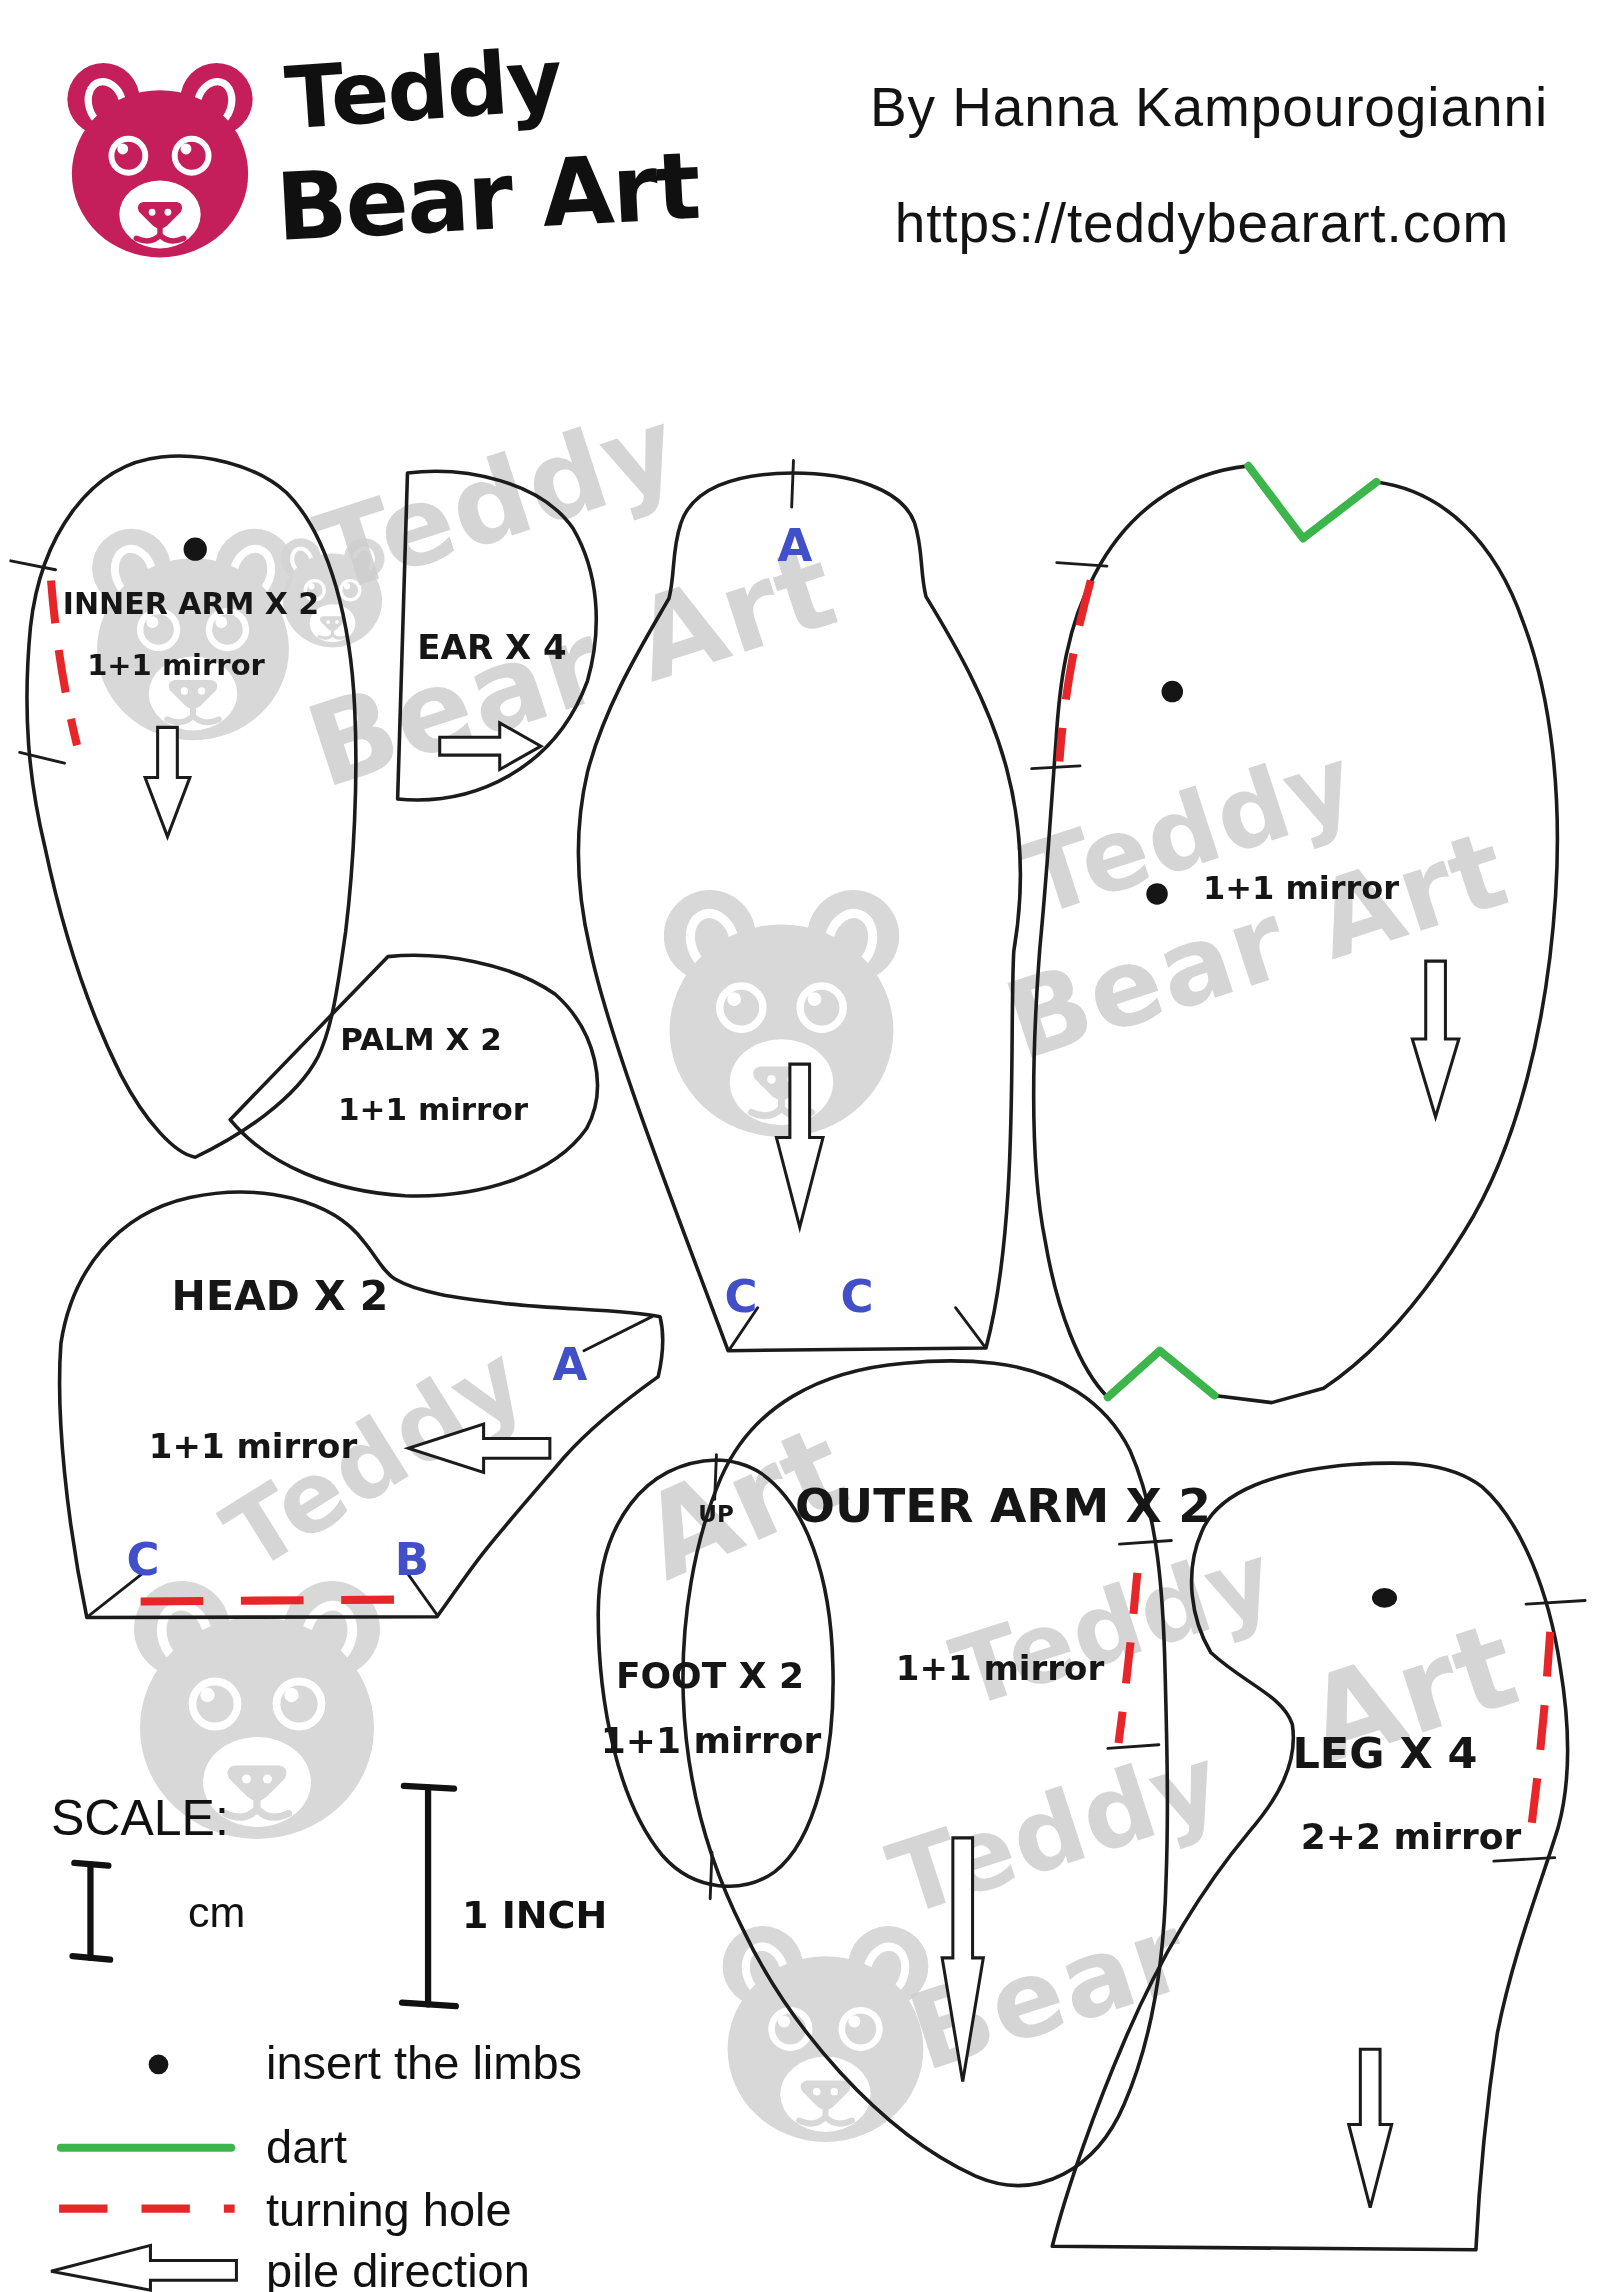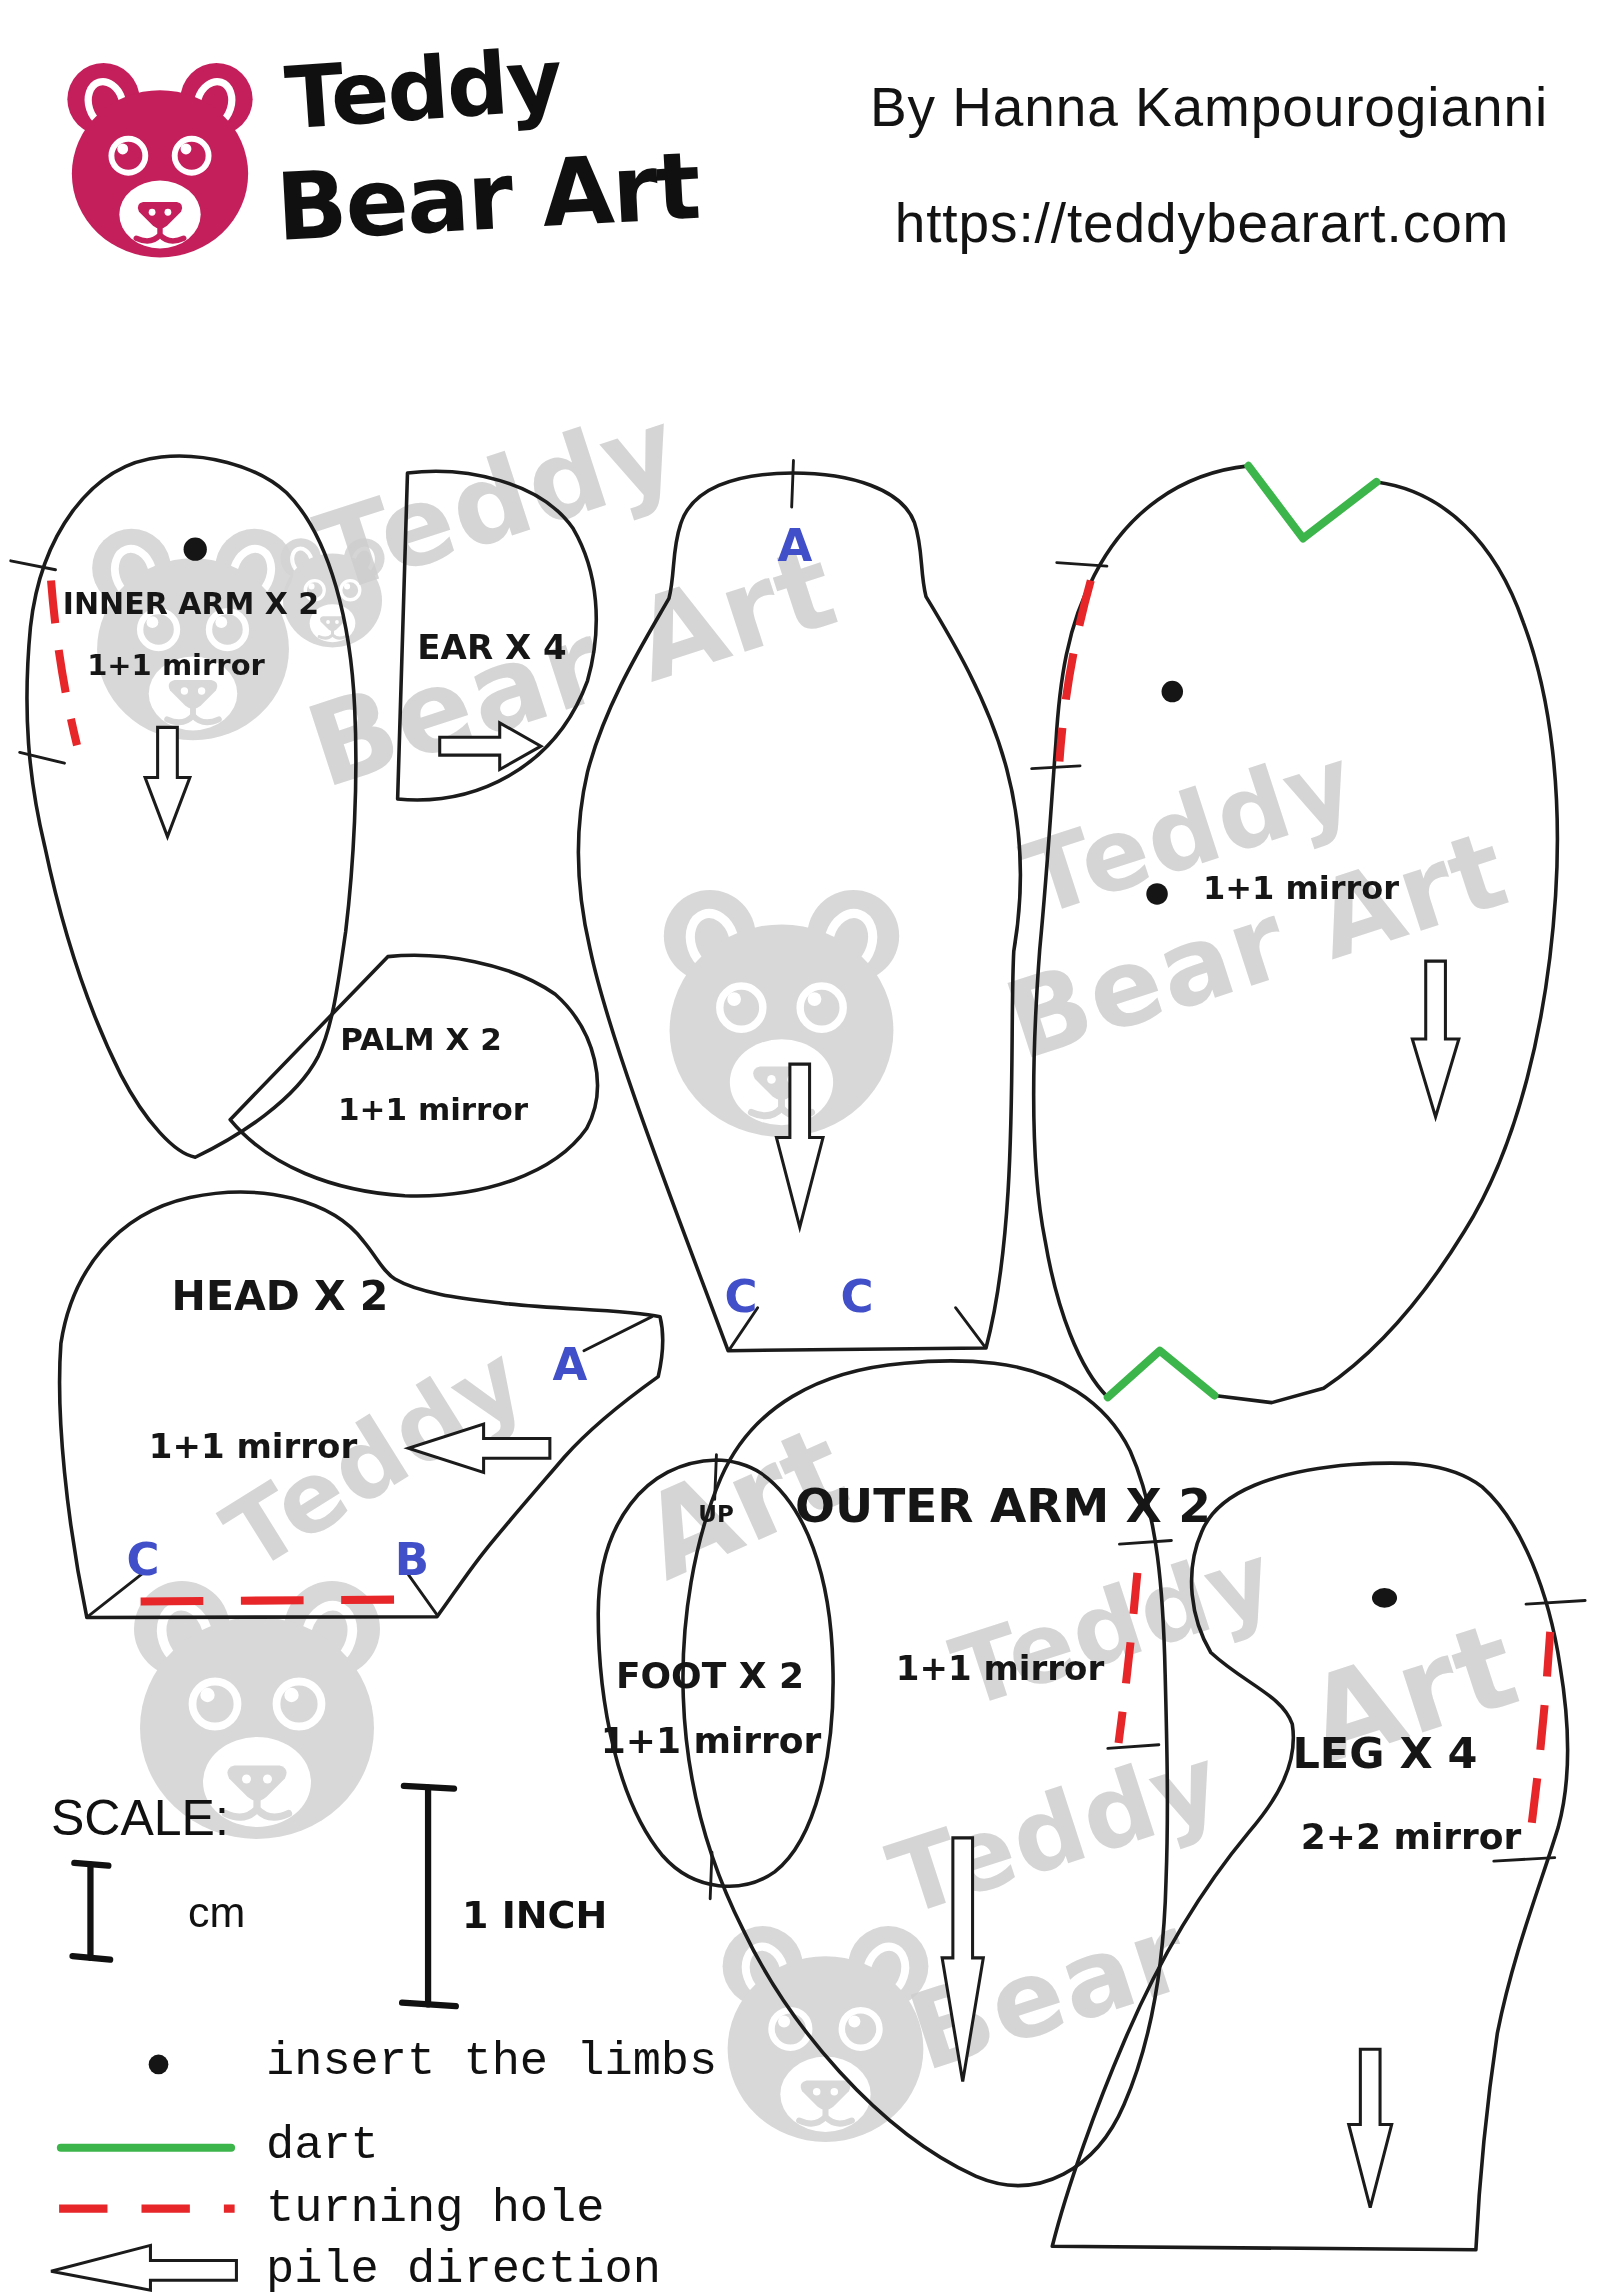--- a/index.html
+++ b/index.html
@@ -35,21 +35,21 @@
   .hdr{position:absolute;z-index:4;}
   .brandword{position:absolute;z-index:4;font-family:"DejaVu Sans",sans-serif;font-weight:800;
       color:#101010;white-space:nowrap;letter-spacing:-1.8px;}
   .byline{position:absolute;z-index:4;transform:translateX(-50%);font-family:"Liberation Sans",sans-serif;
       font-weight:400;font-size:55px;color:#131313;white-space:nowrap;letter-spacing:0.9px;}
   .sheet-title{position:absolute;z-index:4;transform:translateX(-50%);font-family:"Liberation Sans",sans-serif;
       font-weight:400;font-size:59px;color:#111;white-space:nowrap;letter-spacing:1.8px;}
   .scalehead{position:absolute;z-index:3;font-size:50px;font-weight:400;color:#111;
       font-family:"Liberation Sans",sans-serif;}
   .scaletxt{position:absolute;z-index:3;font-family:"Liberation Sans",sans-serif;color:#111;white-space:nowrap;}
-  .legendtxt{position:absolute;z-index:3;font-family:Liberation Mono, monospace;font-weight:400;
+  .legendtxt{position:absolute;z-index:3;font-family:Liberation Sans, sans-serif;font-weight:400;
       font-size:47px;color:#111;white-space:nowrap;}
   .logo{left:47px;top:45px;width:226px;height:226px;color:var(--pink);}
   .logo svg{width:100%;height:100%;}
 </style>
 <title>Teddy Bear Pattern</title></head>
 <body>
 
 <div class="page">
 
   <div class="wm-face bearface" style="left:70px;top:509px;width:246px;">

